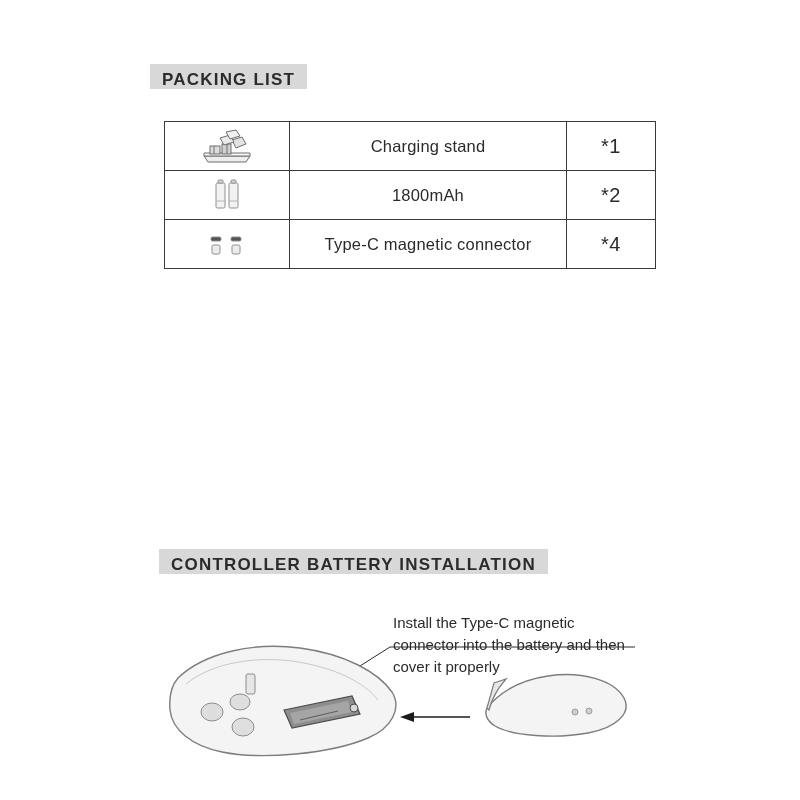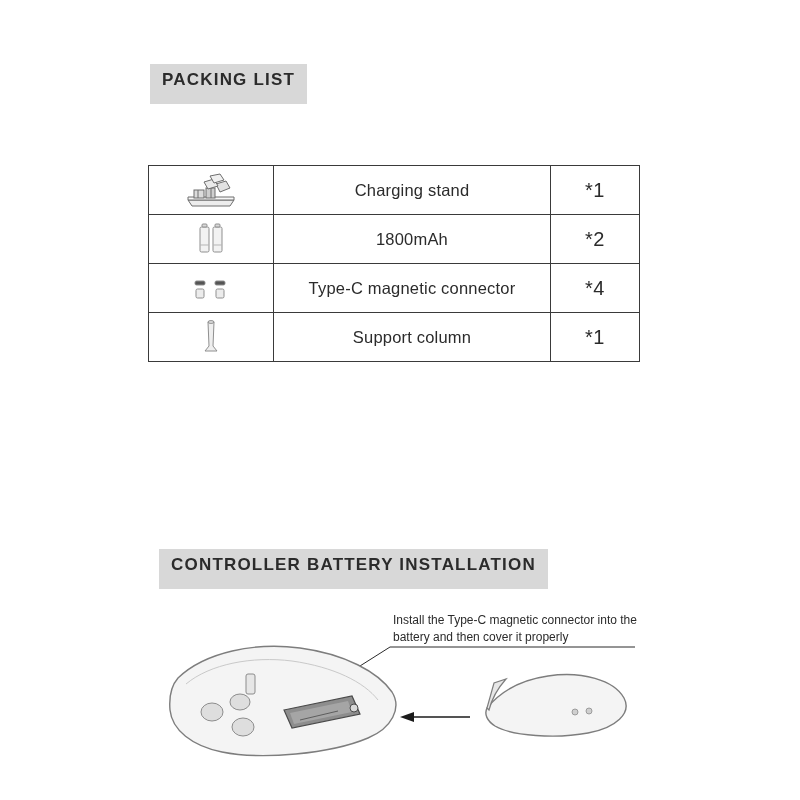--- a/index.html
+++ b/index.html
@@ -16,35 +16,34 @@
     overflow: hidden;
   }
 
   .section-title {
     position: absolute;
     background: #d8d8d8;
     color: #2b2b2b;
     font-size: 17px;
     font-weight: bold;
     letter-spacing: 1.2px;
-    padding: 7px 12px 16px 12px;
+    padding: 7px 12px 1px 12px;
     line-height: 1;
   }
   #packing-title { left: 150px; top: 64px; }
   #battery-title { left: 159px; top: 549px; }
 
   
   .packing-table {
     position: absolute;
-    left: 148px;
+    left: 164px;
     top: 121px;
     width: 488px;
     border-collapse: collapse;
     table-layout: fixed;
-    margin-top: 44px;
   }
   .packing-table td {
     border: 1px solid #3a3a3a;
     height: 48px;
     padding: 0;
     vertical-align: middle;
   }
   .col-icon { width: 124px; text-align: center; }
   .col-label { width: 276px; text-align: center; font-size: 16.5px; letter-spacing: 0.2px; color: #2b2b2b; }
   .col-qty { width: 88px; text-align: center; font-size: 20px; color: #2b2b2b; letter-spacing: 0.5px; }
@@ -57,21 +56,21 @@
     left: 0;
     top: 580px;
     width: 800px;
     height: 220px;
   }
   .callout-text {
     position: absolute;
     left: 393px;
     top: 612px;
     width: 250px;
-    font-size: 12px;
+    font-size: 15px;
     line-height: 1.45;
     color: #2b2b2b;
   }
 </style>
 </head>
 <body>
 
 <div class="section-title" id="packing-title">PACKING LIST</div>
 
 <table class="packing-table">
@@ -130,34 +129,20 @@
               <rect x="32" y="8" width="10" height="4" rx="1.5" fill="#555"></rect>
               <rect x="33" y="16" width="8" height="9" rx="1.5"></rect>
             </g>
           </svg>
         </div>
       </td>
       <td class="col-label">Type-C magnetic connector</td>
       <td class="col-qty">*4</td>
     </tr>
 
-    <tr>
-      <td class="col-icon">
-        <div class="icon-cell">
-          <svg width="40" height="38" viewBox="0 0 40 38">
-            <g fill="#efefef" stroke="#8f8f8f" stroke-width="1">
-              <path d="M17 4 L23 4 L22 28 L26 33 L14 33 L18 28 Z"></path>
-              <ellipse cx="20" cy="4" rx="3" ry="1.4" fill="#e0e0e0"></ellipse>
-            </g>
-          </svg>
-        </div>
-      </td>
-      <td class="col-label">Support column</td>
-      <td class="col-qty">*1</td>
-    </tr>
 
   </tbody>
 </table>
 
 <div class="section-title" id="battery-title">CONTROLLER BATTERY INSTALLATION</div>
 
 <div class="callout-text">Install the Type-C magnetic connector into the battery and then cover it properly</div>
 
 <svg class="illus" viewBox="0 0 800 220">
 

